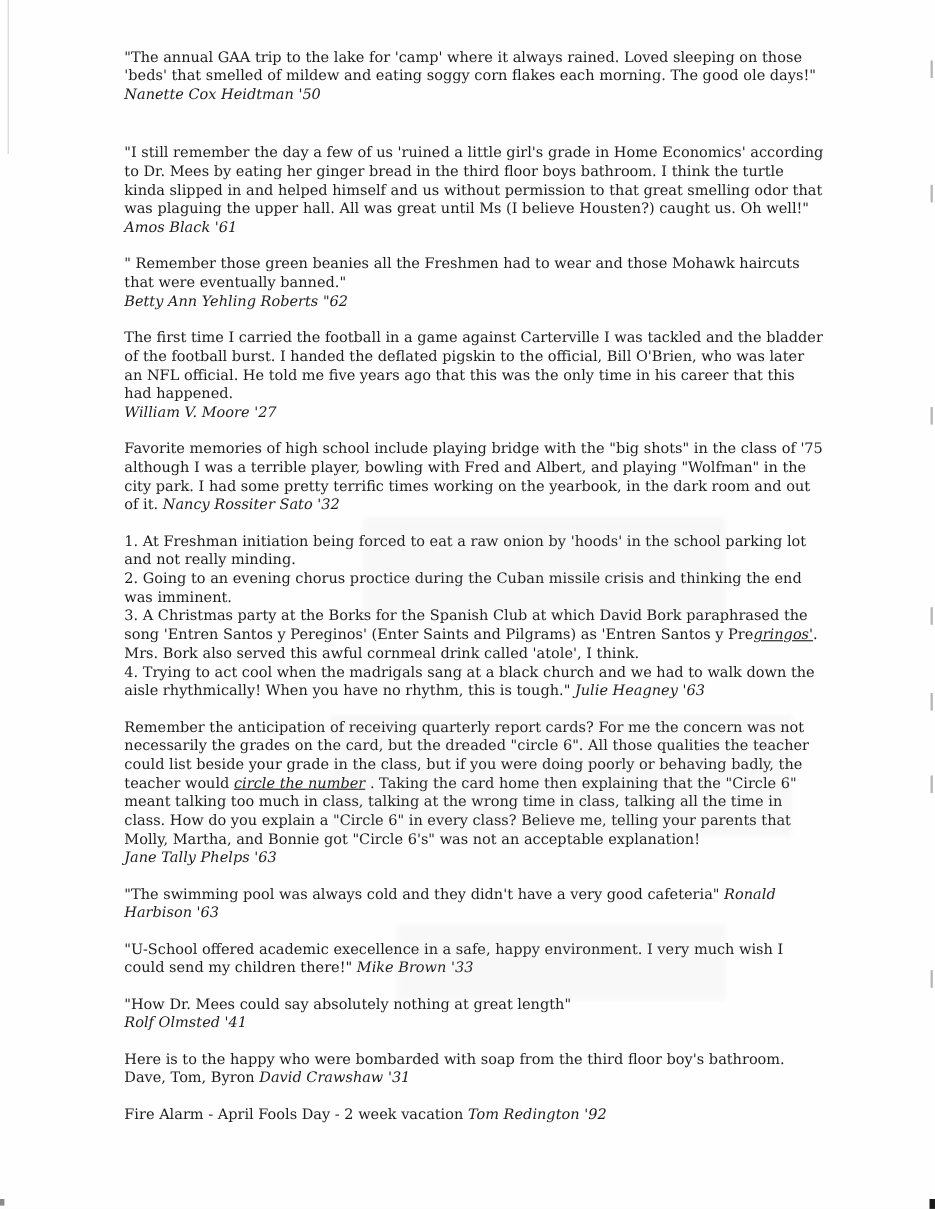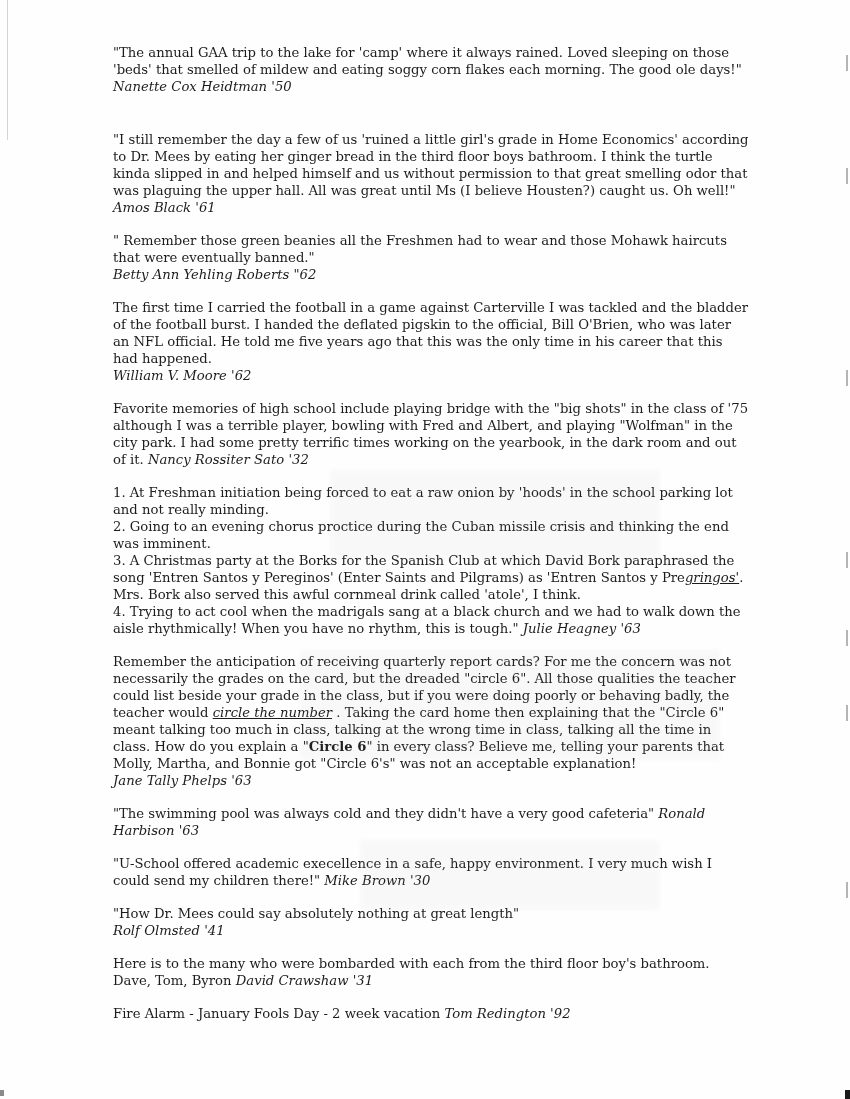--- a/index.html
+++ b/index.html
@@ -15,21 +15,21 @@
     left:113px;top:44px;
     width:636px;
     color:#1c1c1c;
     font-size:13.2px;
     line-height:17px;
     text-align:left;
   }
   .para{margin:0 0 16px 0;}
   .para.gap-large{margin-bottom:36px;}
   .s-i{font-style:italic;}
-  .s-b{font-weight:bold;}
+  .s-b{font-weight:normal;}
   .s-u{text-decoration:underline;font-style:italic;}
   
   .edge-line-left{
     position:absolute;left:7px;top:0;width:1px;height:140px;
     background:#c9c9c9;opacity:.8;
   }
   .mark-bottom-left{
     position:absolute;left:0;bottom:3px;width:4px;height:6px;
     background:#8a8a8a;
   }
@@ -47,29 +47,29 @@
   }
 </style>
 </head>
 <body>
 
 <div class="scan">
   <div class="text-col">
       <p class="para gap-large"><span>"The annual GAA trip to the lake for 'camp' where it always rained.  Loved sleeping on those 'beds' that smelled of mildew and eating soggy corn flakes each morning. The good ole days!"  </span><span class="s-i">Nanette Cox Heidtman  '50</span></p>
       <p class="para"><span>"I still remember the day a few of us 'ruined a little girl's grade in Home Economics' according to Dr. Mees by eating her ginger bread in the third floor boys bathroom.  I think the turtle kinda slipped in and helped himself and us without permission to that great smelling odor that was plaguing the upper hall.  All was great until Ms (I believe Housten?) caught us. Oh well!"  </span><span class="s-i">Amos Black '61</span></p>
       <p class="para"><span>" Remember those green beanies all the Freshmen had to wear and those Mohawk haircuts that were eventually banned."</span><br><span class="s-i">Betty  Ann Yehling Roberts "62</span></p>
-      <p class="para"><span>The first time I carried the football in a game against Carterville I was tackled and the bladder of the football burst.  I handed the deflated pigskin to the official, Bill O'Brien, who was later an NFL official.  He told me five years ago that this was the only time in his career that this had happened.</span><br><span class="s-i">William V. Moore   '62</span></p>
+      <p class="para"><span>The first time I carried the football in a game against Carterville I was tackled and the bladder of the football burst.  I handed the deflated pigskin to the official, Bill O'Brien, who was later an NFL official.  He told me five years ago that this was the only time in his career that this had happened.</span><br><span class="s-i">William V. Moore   '27</span></p>
       <p class="para"><span>Favorite memories of high school include playing bridge with the "big shots" in the class of '75 although I was a terrible player, bowling  with Fred and Albert, and playing "Wolfman" in the city park.  I had some pretty terrific times working on the yearbook, in the dark room and out of it.   </span><span class="s-i">Nancy Rossiter Sato  '32</span></p>
       <p class="para"><span>1. At Freshman initiation being forced to eat a raw onion by 'hoods' in the school parking lot and not really minding.</span><br><span>2. Going to an evening chorus proctice during the Cuban missile crisis and thinking the end was imminent.</span><br><span>3. A Christmas party at the Borks for the Spanish Club at which David Bork paraphrased the song 'Entren Santos y Pereginos' (Enter Saints and Pilgrams) as  'Entren Santos y Pre</span><span class="s-u">gringos'</span><span>.   Mrs. Bork also served this awful cornmeal drink called 'atole', I think.</span><br><span>4. Trying to act cool when the madrigals sang at a black church and we had to walk down the aisle rhythmically!  When you have no rhythm, this is tough."  </span><span class="s-i">Julie Heagney  '63</span></p>
       <p class="para"><span>Remember the anticipation of receiving quarterly report cards?  For me the concern was not necessarily the grades on the card, but the dreaded "circle 6".  All those qualities the teacher could list beside your grade in the class, but if you were doing poorly or behaving badly, the teacher would </span><span class="s-u">circle the number</span><span> . Taking the card home then explaining that the "Circle 6" meant talking too much in class, talking at the wrong time in  class, talking all the time in class.  How do you explain a "</span><span class="s-b">Circle 6</span><span>" in every class? Believe me, telling your parents that Molly, Martha, and Bonnie got "Circle 6's" was not an acceptable explanation!</span><br><span class="s-i">Jane Tally Phelps '63</span></p>
       <p class="para"><span>"The swimming pool was always cold and they didn't have a very good cafeteria"   </span><span class="s-i">Ronald Harbison '63</span></p>
-      <p class="para"><span>"U-School offered academic execellence in a safe, happy environment.  I very much wish I could send my children there!"   </span><span class="s-i">Mike Brown  '30</span></p>
+      <p class="para"><span>"U-School offered academic execellence in a safe, happy environment.  I very much wish I could send my children there!"   </span><span class="s-i">Mike Brown  '33</span></p>
       <p class="para"><span>"How Dr. Mees could say absolutely nothing at great length"</span><br><span> </span><span class="s-i">Rolf Olmsted '41</span></p>
-      <p class="para"><span>Here is to the many who were bombarded with each from the third floor boy's bathroom.   Dave, Tom, Byron    </span><span class="s-i">David Crawshaw  '31</span></p>
-      <p class="para"><span>Fire Alarm - January Fools Day - 2 week vacation  </span><span class="s-i">Tom Redington '92</span></p>
+      <p class="para"><span>Here is to the happy who were bombarded with soap from the third floor boy's bathroom.   Dave, Tom, Byron    </span><span class="s-i">David Crawshaw  '31</span></p>
+      <p class="para"><span>Fire Alarm - April Fools Day - 2 week vacation  </span><span class="s-i">Tom Redington '92</span></p>
     </div>
 
   <div class="edge-line-left"></div>
   <div class="edge-dash" style="top:55px"></div>
   <div class="edge-dash" style="top:168px"></div>
   <div class="edge-dash" style="top:370px"></div>
   <div class="edge-dash" style="top:552px"></div>
   <div class="edge-dash" style="top:630px"></div>
   <div class="edge-dash" style="top:705px"></div>
   <div class="edge-dash" style="top:882px"></div>

